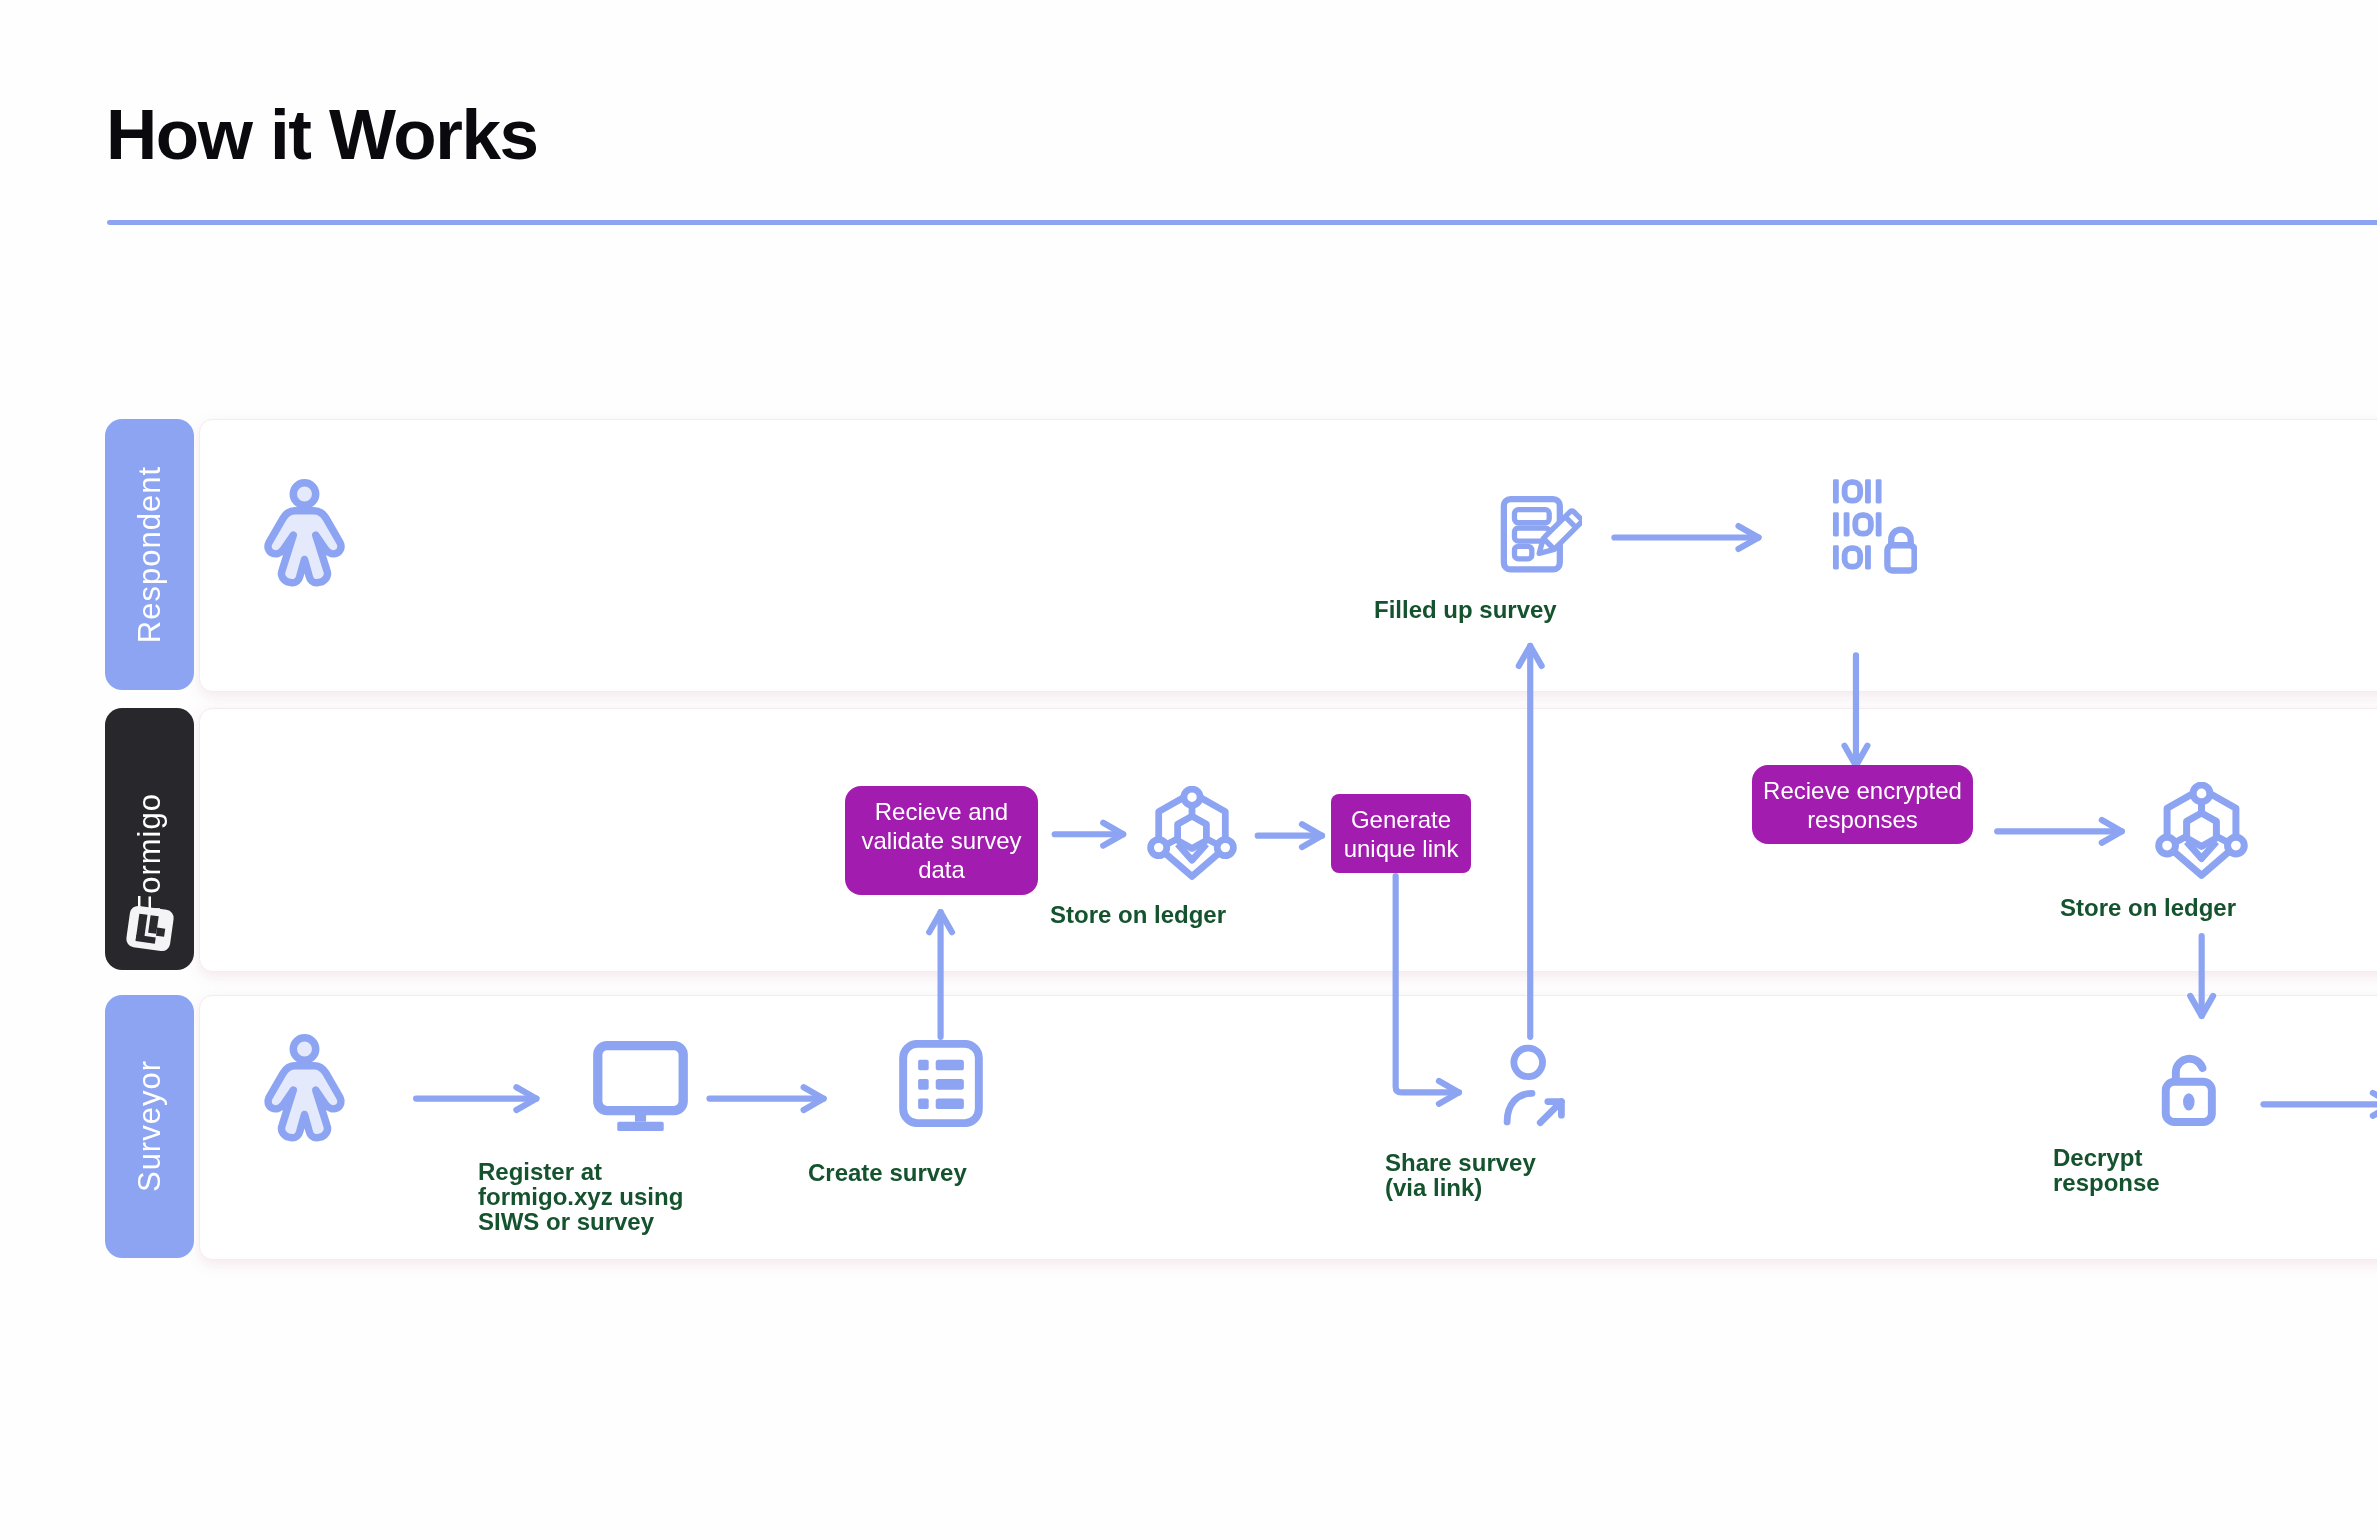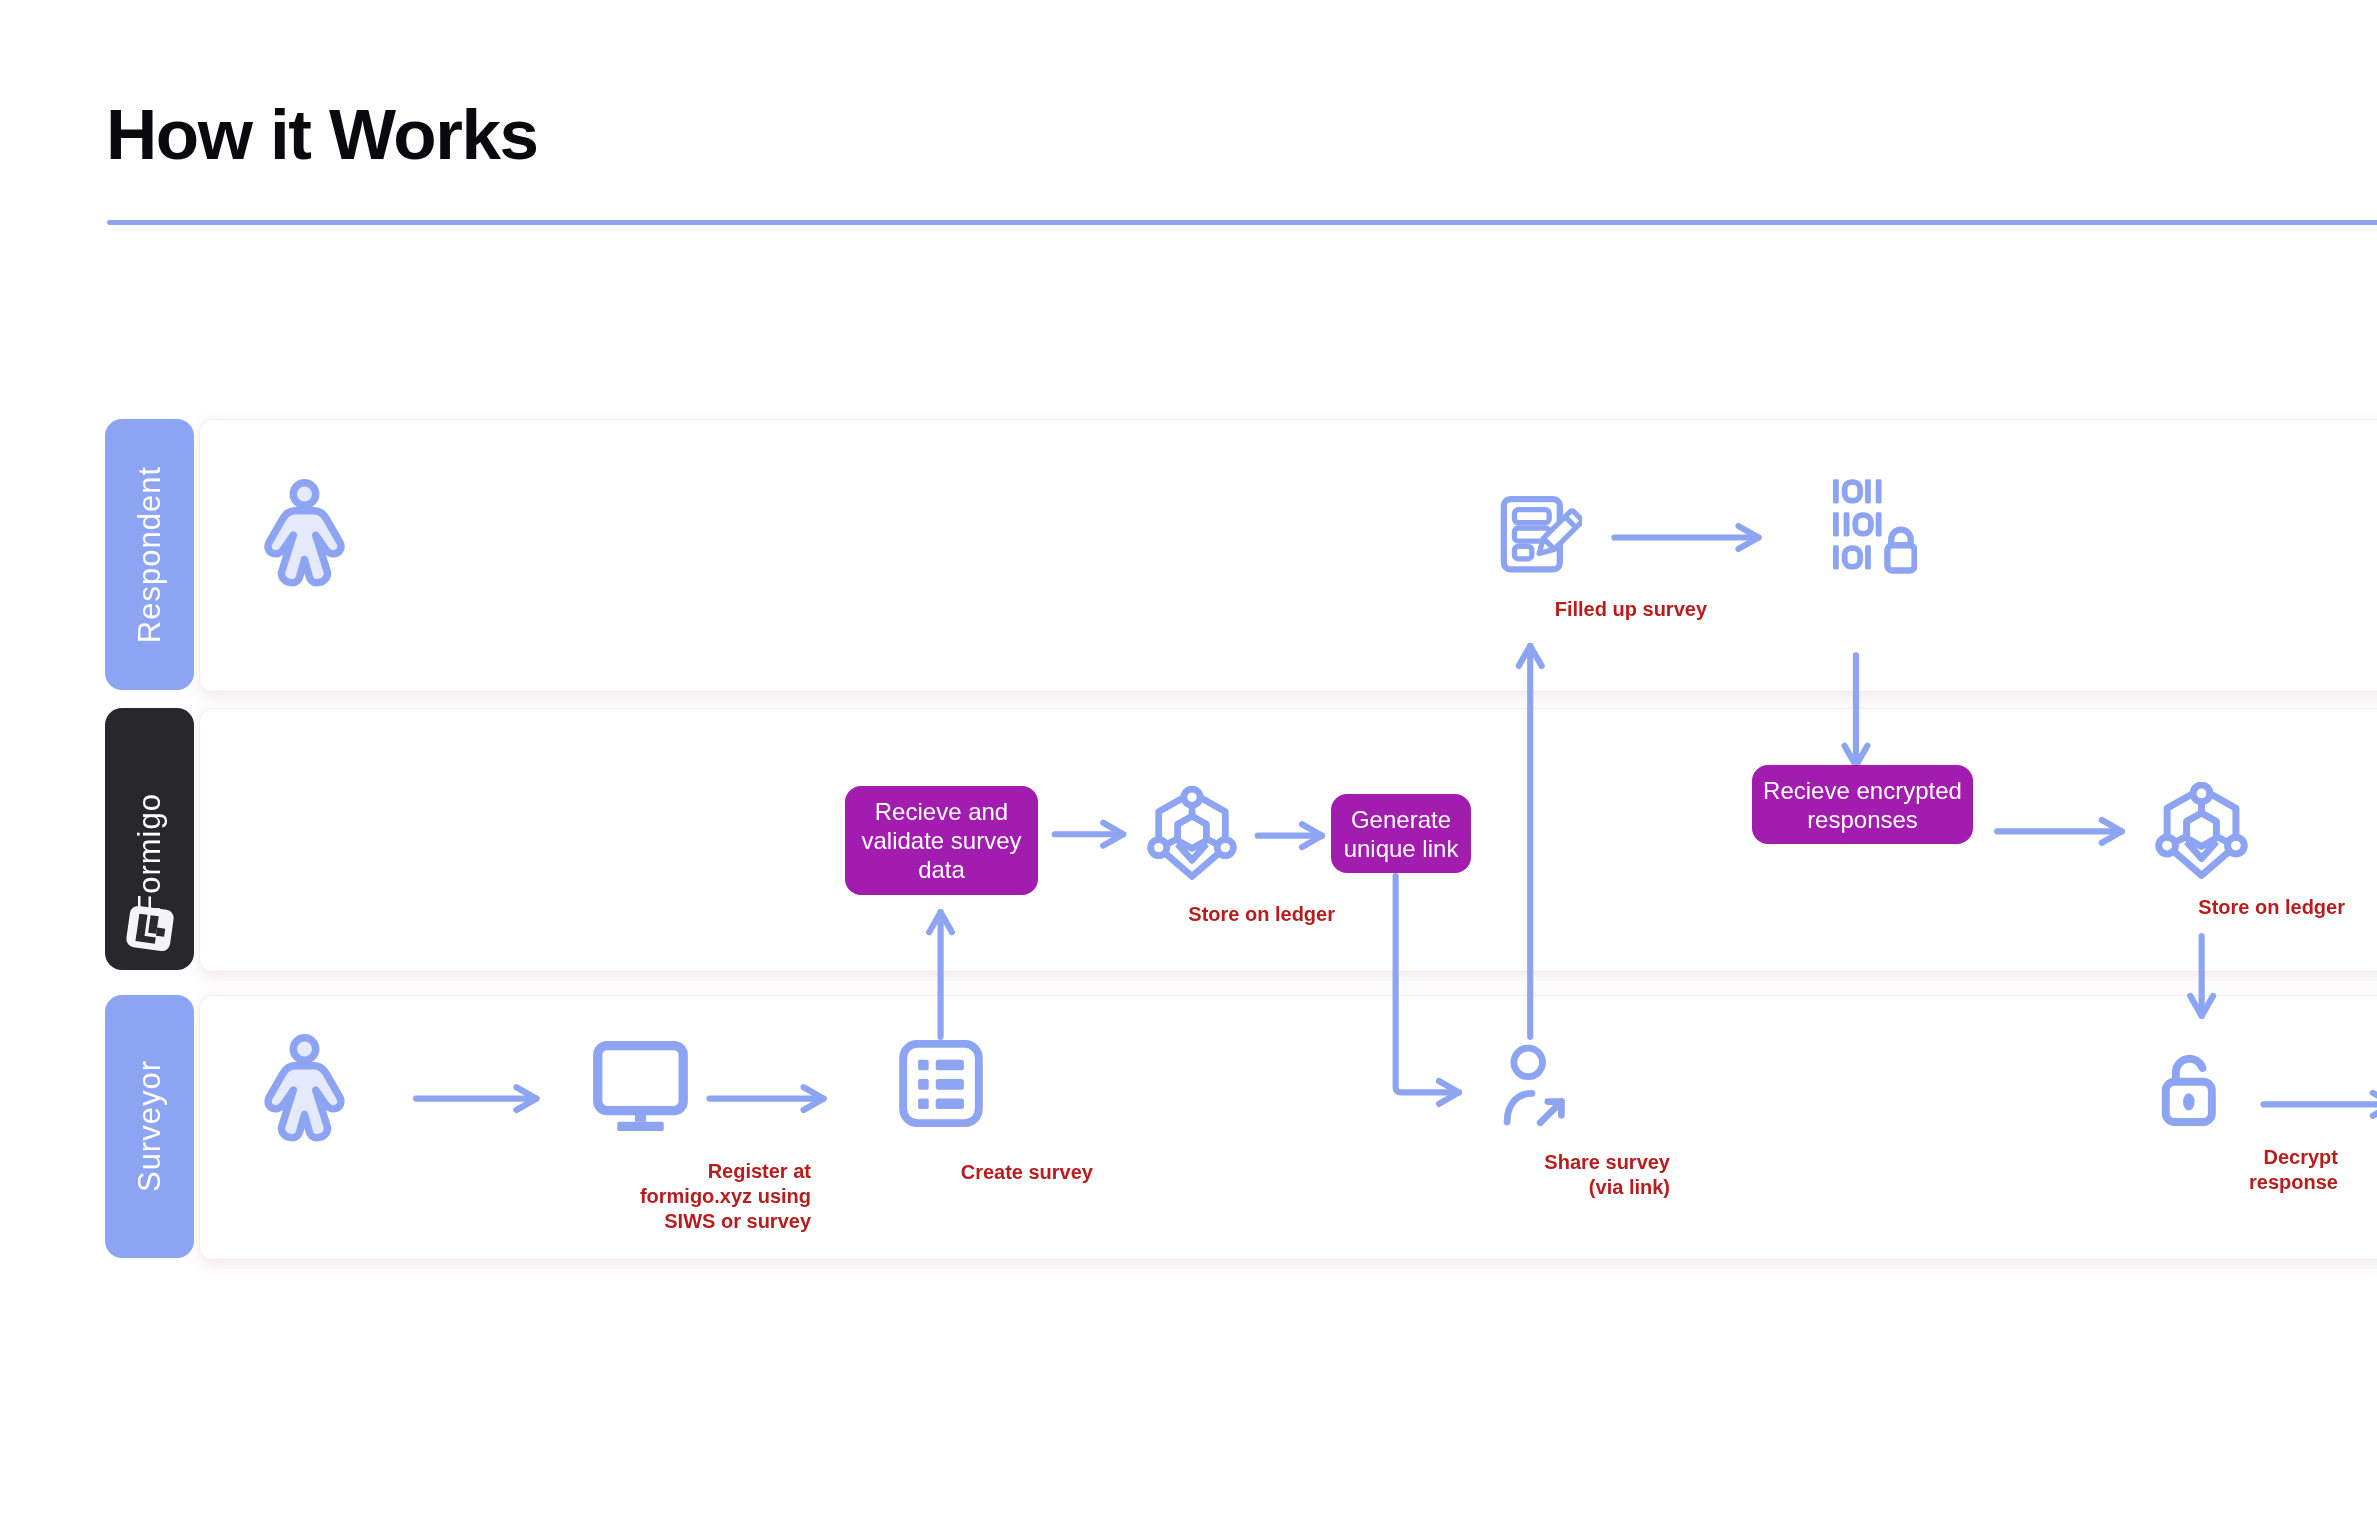--- a/index.html
+++ b/index.html
@@ -24,22 +24,22 @@
   .vlabel.formigo{top:708px; height:262px; background:#28282c; flex-direction:column;}
   .vlabel.surveyor{top:995px; height:263px; background:#8CA4F1;}
   .vlabel .vtext{writing-mode:vertical-rl; transform:rotate(180deg); color:#ffffff;
     font-size:31px; font-weight:500; letter-spacing:1px; white-space:nowrap;}
   .vlabel.formigo .vtext{margin-top:28.5px;}
   .formigo-logo{position:absolute; bottom:10.5px; left:50%; transform:translateX(-50%);
     width:63px; height:63px;}
 
   svg.connectors{position:absolute; left:0; top:0; z-index:4;}
   .icon{position:absolute; z-index:5;}
-  .caption{position:absolute; z-index:5; font-size:20px; line-height:25px; font-weight:700;
-    color:#b91c1c; text-align:right;}
+  .caption{position:absolute; z-index:5; font-size:24px; line-height:25px; font-weight:700;
+    color:#14532d; text-align:left;}
   .btn{position:absolute; z-index:5; background:#a21caf; color:#ffffff; border:none;
     border-radius:16px; display:flex; flex-direction:column; align-items:center;
     justify-content:center; font-family:"Liberation Sans", sans-serif;
     font-size:24px; line-height:29px; font-weight:500; text-align:center;}
 </style>
 </head>
 <body>
 
 <div id="canvas">
 
@@ -147,21 +147,21 @@
       <line x1="34" y1="58" x2="21" y2="65"></line>
       <line x1="66" y1="58" x2="79" y2="65"></line>
       <path d="M34 64 L50 82 L66 64"></path>
       <circle cx="50" cy="12" r="9" fill="#ffffff"></circle>
       <circle cx="13" cy="68" r="9" fill="#ffffff"></circle>
       <circle cx="87" cy="68" r="9" fill="#ffffff"></circle>
     </g>
   </svg>
   <div class="caption" style="left:1050px; top:902px; width:285px;">Store on ledger</div>
 
-  <div class="btn" style="left:1331px; top:794px; width:140px; height:79px;">
+  <div class="btn" style="left:1331px; top:794px; width:140px; height:79px;border-radius:8px;">
     <div>Generate</div>
     <div>unique link</div>
   </div>
 
   <div class="btn" style="left:1752px; top:765px; width:221px; height:79px;">
     <div>Recieve encrypted</div>
     <div>responses</div>
   </div>
 
   <svg class="icon" style="left:2155px; top:782px;" width="93" height="101" viewBox="0 0 100 108">

